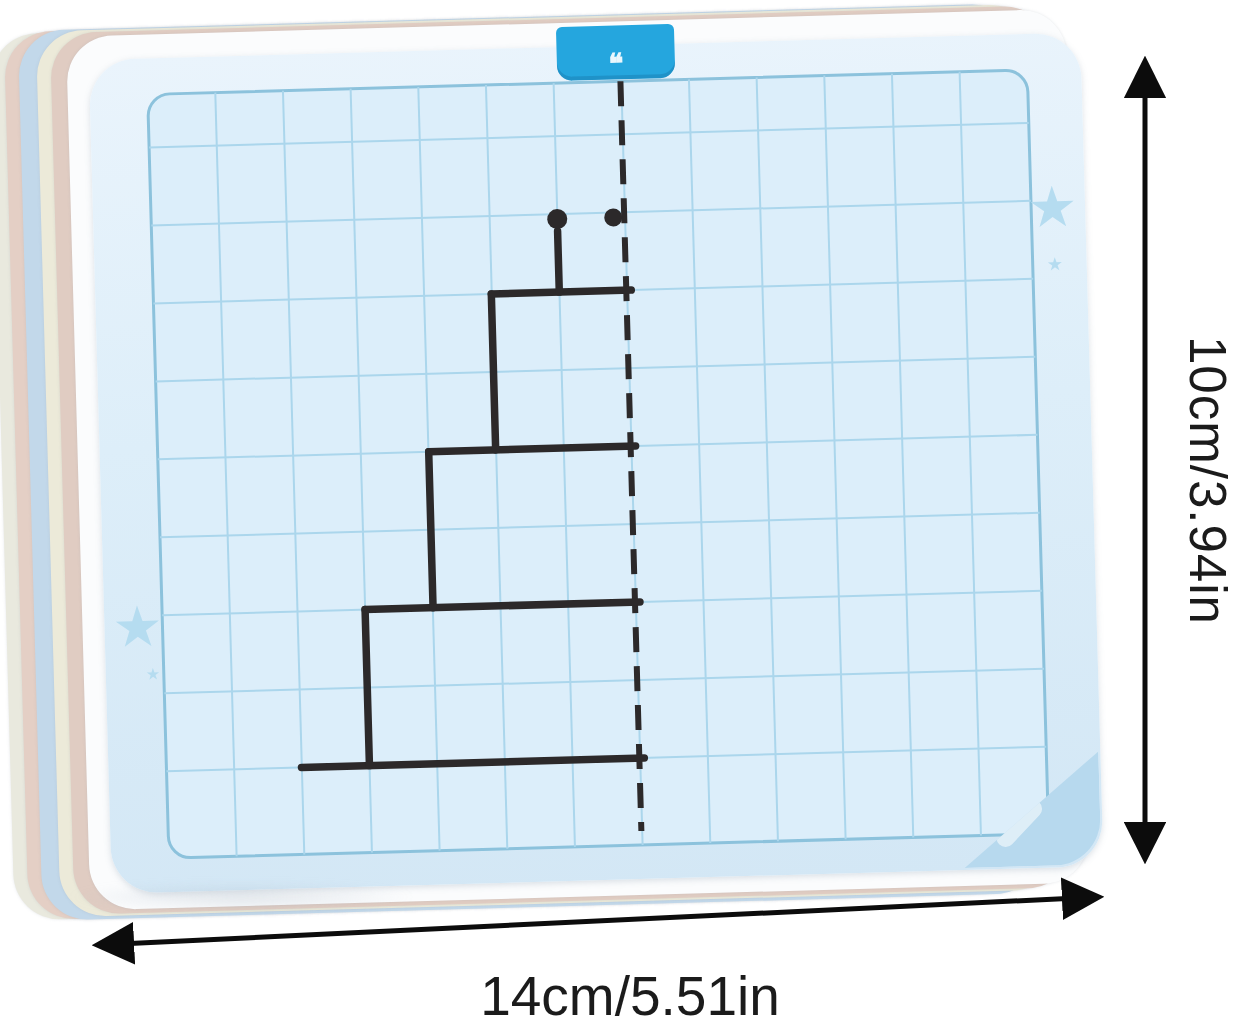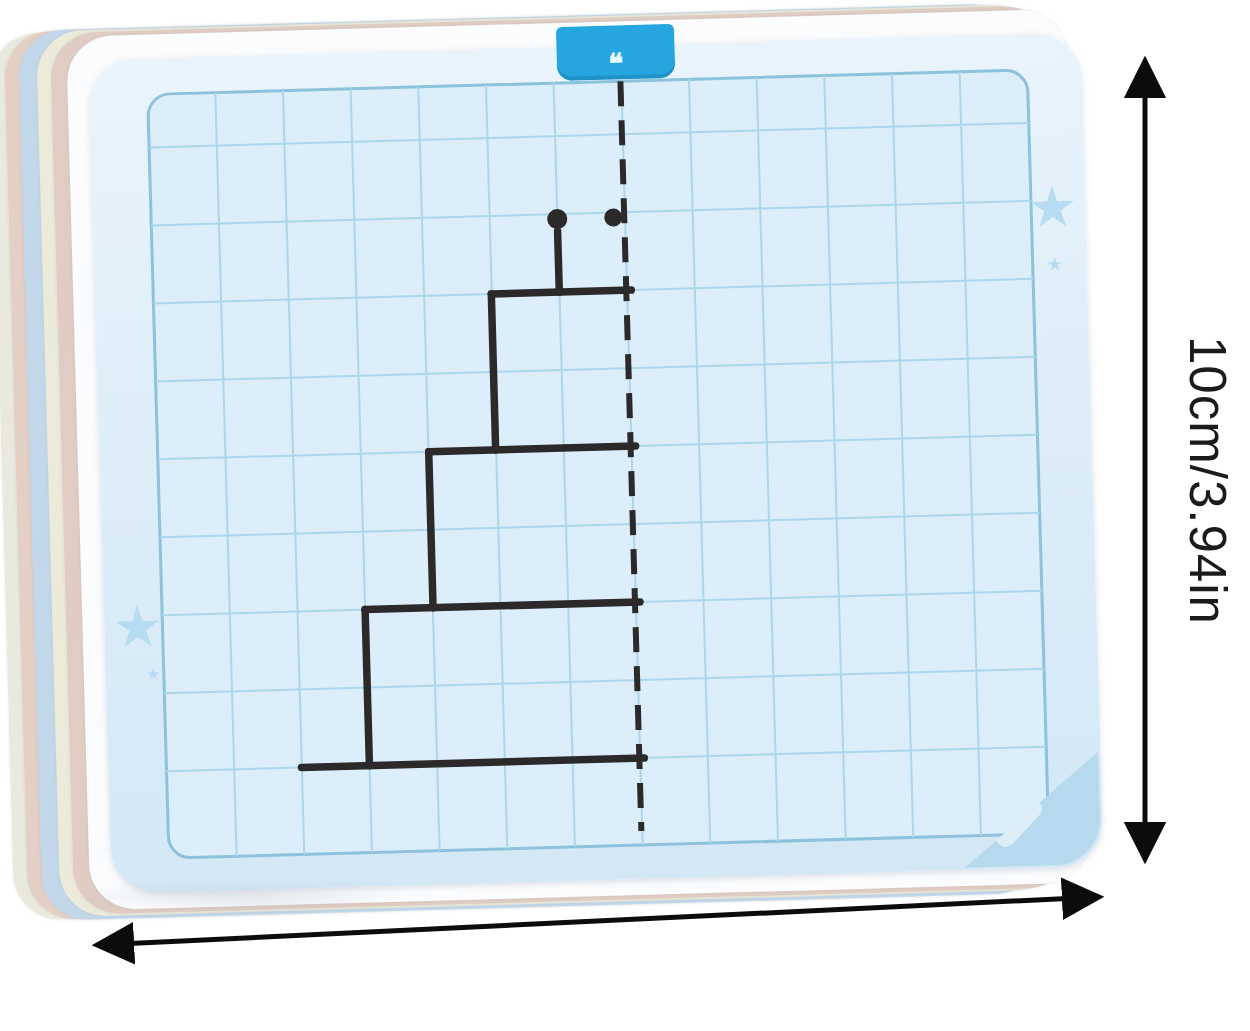--- a/index.html
+++ b/index.html
@@ -129,13 +129,14 @@
     <defs>
       <marker id="ah" viewBox="0 0 10 10" refX="8.5" refY="5" markerWidth="8.5" markerHeight="8.5" orient="auto-start-reverse">
         <path d="M0,0 L10,5 L0,10 z" fill="#0c0c0c"></path>
       </marker>
     </defs>
     <line id="dim-v" x1="1145" y1="62" x2="1145" y2="858" stroke-width="5" marker-start="url(#ah)" marker-end="url(#ah)" stroke="#0c0c0c"></line>
     <line id="dim-h" x1="98" y1="945" x2="1098" y2="897" stroke-width="5" marker-start="url(#ah)" marker-end="url(#ah)" stroke="#0c0c0c"></line>
   </svg>
 
   <div class="dim-label-v">10cm/3.94in</div>
+  <div class="dim-label-h">14cm/5.51in</div>
 </div>
 
 </body></html>

